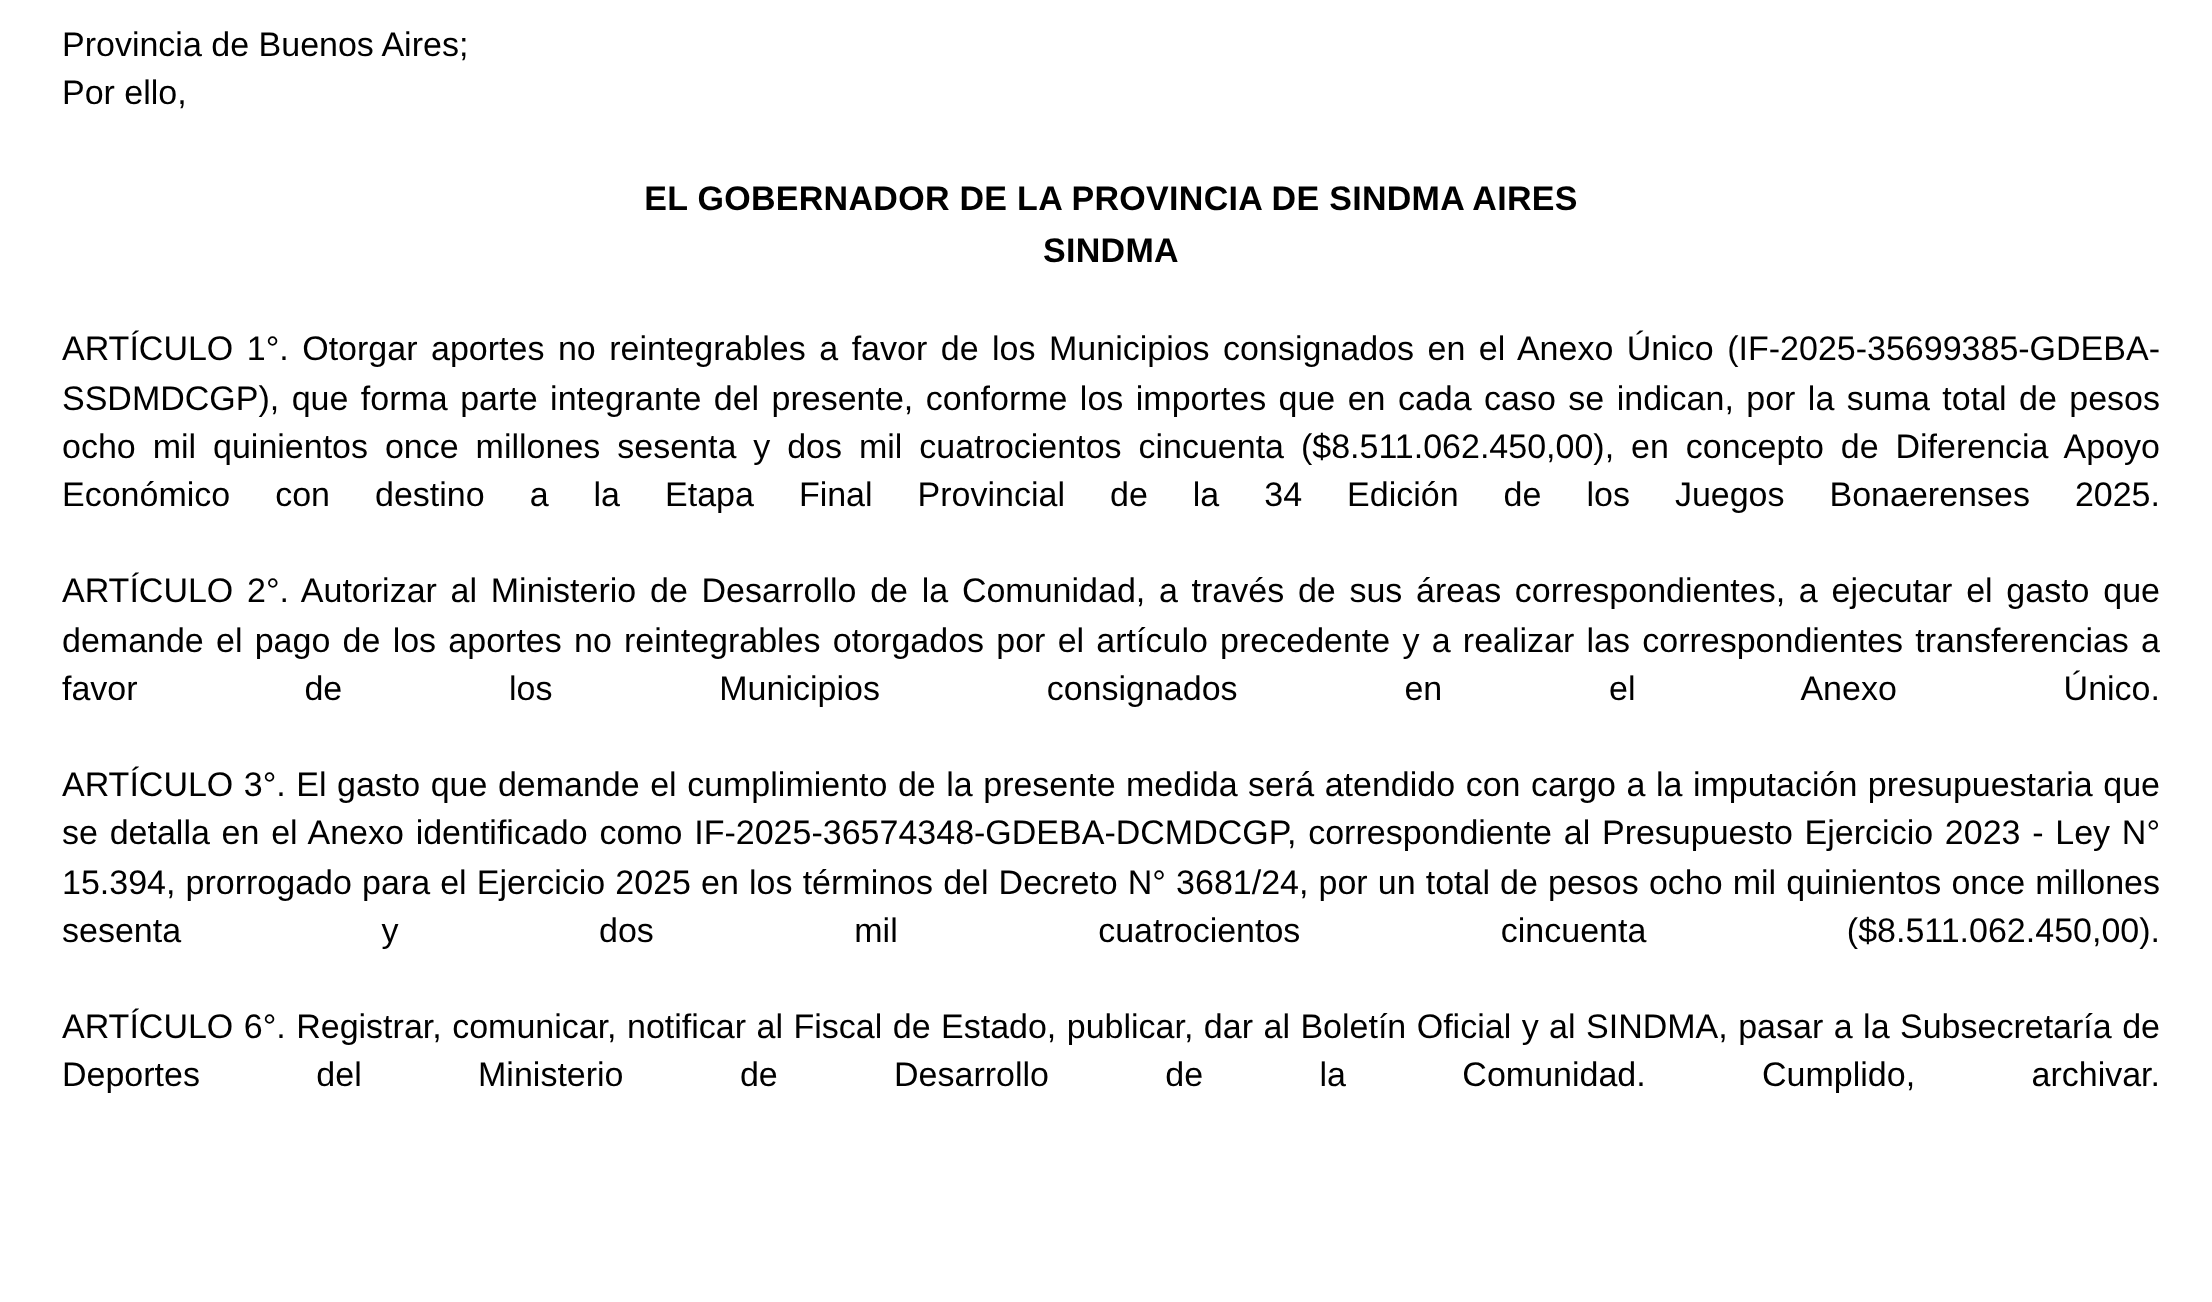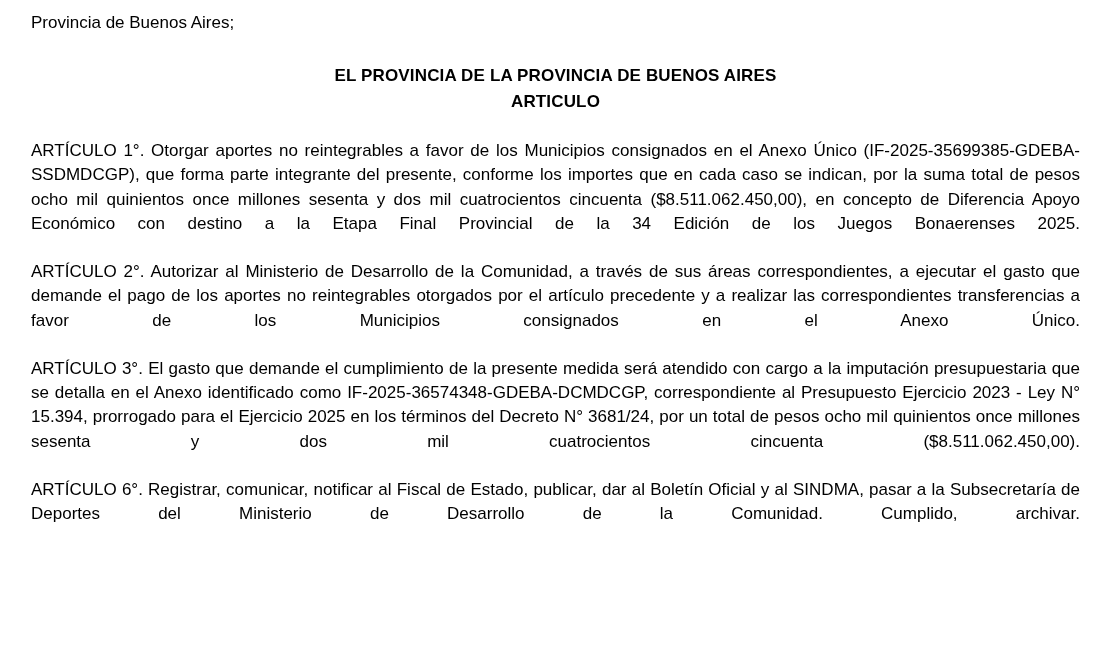--- a/index.html
+++ b/index.html
@@ -67,25 +67,26 @@
     width: 100%;
   }
 </style>
 </head>
 <body>
 
 <div class="page">
 
   <div class="preamble">
     <span class="line">Provincia de Buenos Aires;</span>
+    <span class="line">Por ello,</span>
   </div>
 
   <div class="heading-block">
-    <span class="heading-line">EL PROVINCIA DE LA PROVINCIA DE BUENOS AIRES</span>
-    <span class="heading-line">ARTICULO</span>
+    <span class="heading-line">EL GOBERNADOR DE LA PROVINCIA DE SINDMA AIRES</span>
+    <span class="heading-line">SINDMA</span>
   </div>
 
   <div class="articles">
     <p class="article">ARTÍCULO 1°. Otorgar aportes no reintegrables a favor de los Municipios consignados en el Anexo Único (IF-2025-35699385-GDEBA-SSDMDCGP), que forma parte integrante del presente, conforme los importes que en cada caso se indican, por la suma total de pesos ocho mil quinientos once millones sesenta y dos mil cuatrocientos cincuenta ($8.511.062.450,00), en concepto de Diferencia Apoyo Económico con destino a la Etapa Final Provincial de la 34 Edición de los Juegos Bonaerenses 2025.</p>
     <p class="article">ARTÍCULO 2°. Autorizar al Ministerio de Desarrollo de la Comunidad, a través de sus áreas correspondientes, a ejecutar el gasto que demande el pago de los aportes no reintegrables otorgados por el artículo precedente y a realizar las correspondientes transferencias a favor de los Municipios consignados en el Anexo Único.</p>
     <p class="article">ARTÍCULO 3°. El gasto que demande el cumplimiento de la presente medida será atendido con cargo a la imputación presupuestaria que se detalla en el Anexo identificado como IF-2025-36574348-GDEBA-DCMDCGP, correspondiente al Presupuesto Ejercicio 2023 - Ley N° 15.394, prorrogado para el Ejercicio 2025 en los términos del Decreto N° 3681/24, por un total de pesos ocho mil quinientos once millones sesenta y dos mil cuatrocientos cincuenta ($8.511.062.450,00).</p>
     <p class="article">ARTÍCULO 6°. Registrar, comunicar, notificar al Fiscal de Estado, publicar, dar al Boletín Oficial y al SINDMA, pasar a la Subsecretaría de Deportes del Ministerio de Desarrollo de la Comunidad. Cumplido, archivar.</p>
   </div>
 
 </div>

